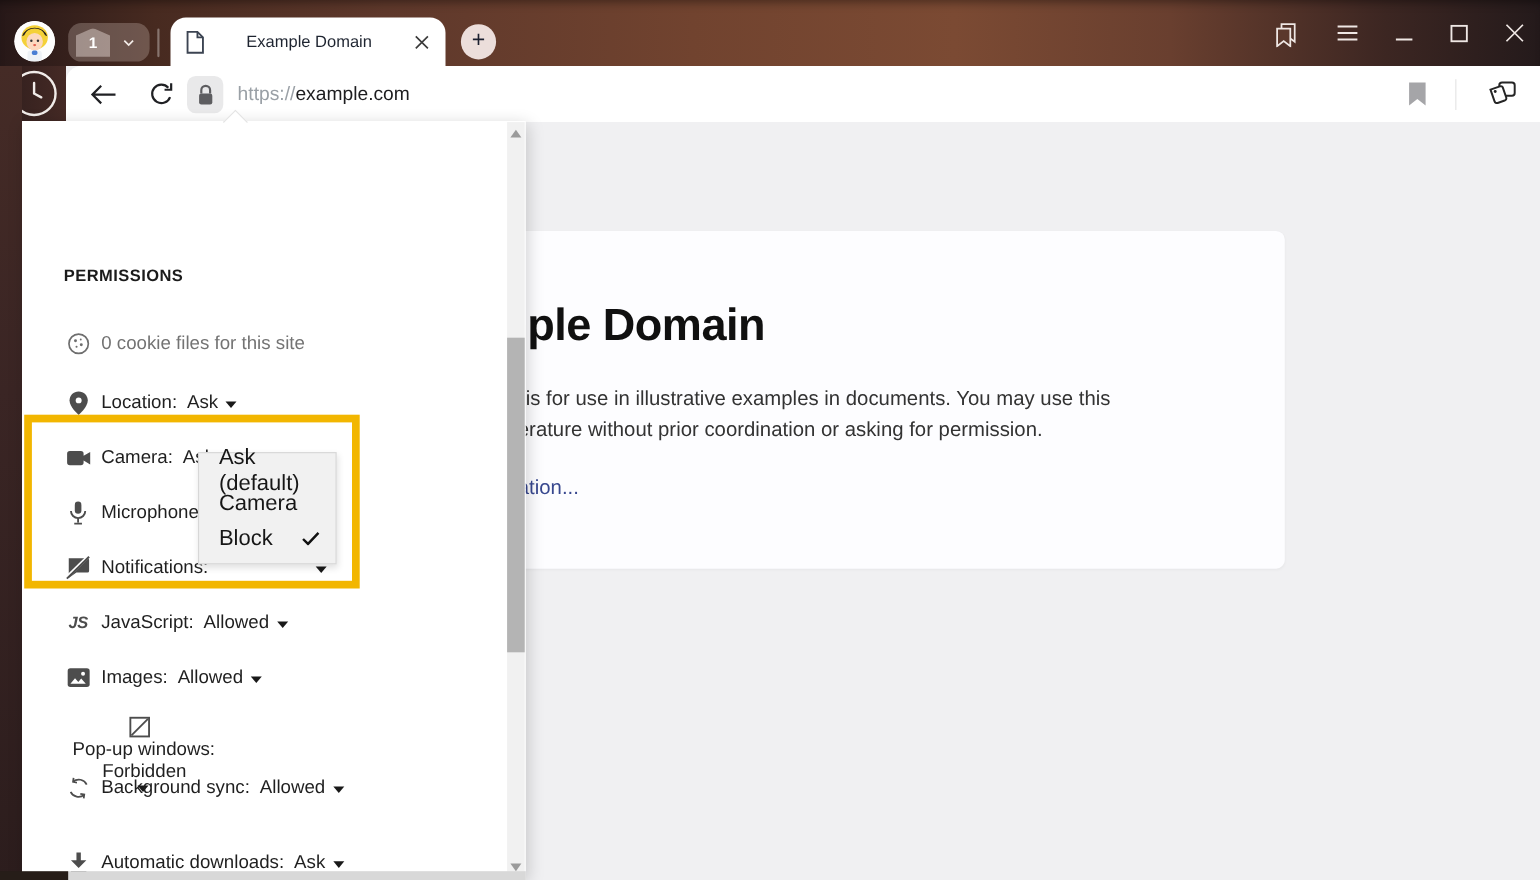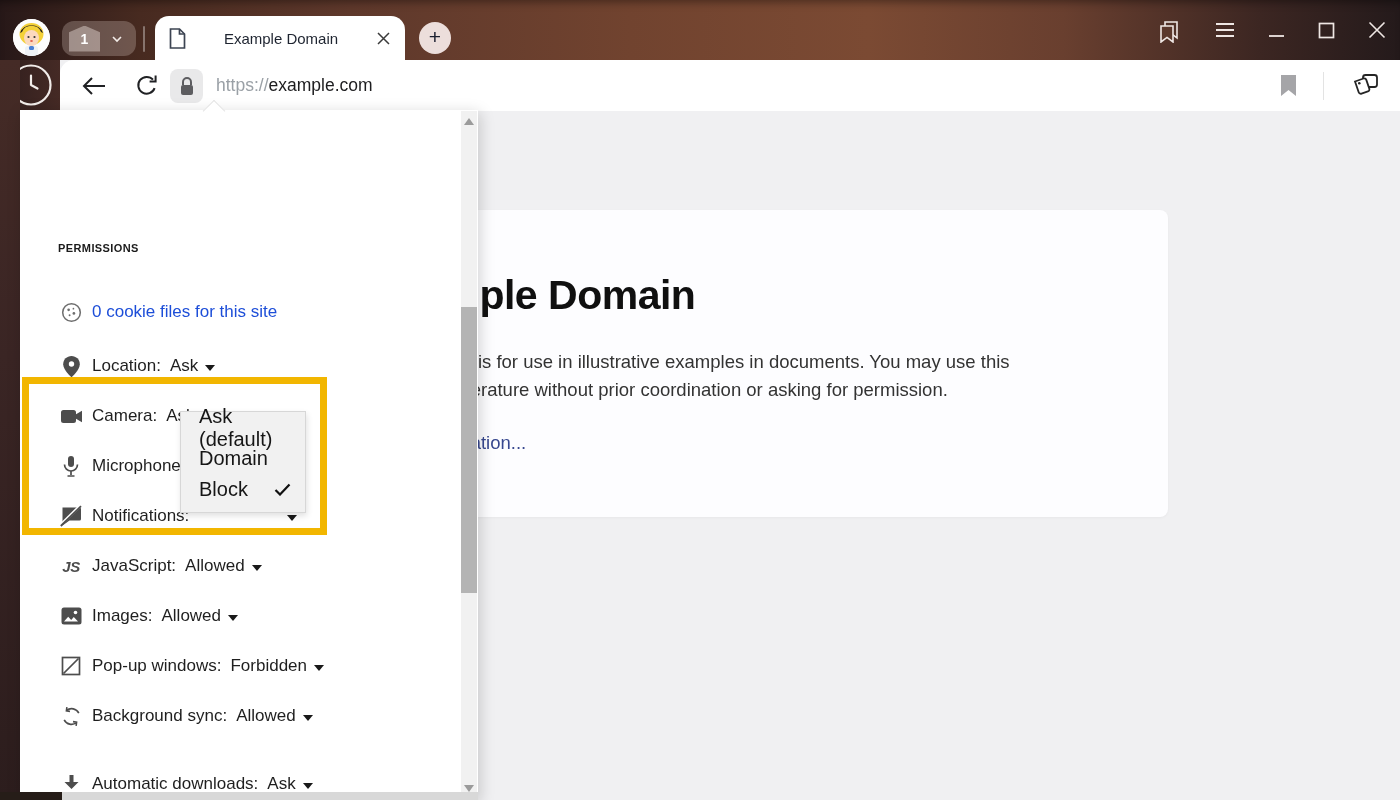--- a/index.html
+++ b/index.html
@@ -51,28 +51,28 @@
     border-radius:8px; box-shadow:0 1px 3px rgba(0,0,0,0.04); }
   .page-h1 { position:absolute; left:32px; top:62px; font-size:41px; font-weight:bold; color:#101010; white-space:nowrap; letter-spacing:-0.5px; }
   .page-p { position:absolute; left:32px; top:138px; font-size:18.5px; color:#333; line-height:27.5px; white-space:nowrap; }
   .page-a { position:absolute; left:32px; top:222px; font-size:18.5px; color:#38488f; white-space:nowrap; }
 
   
   .panel { position:absolute; left:20px; top:110px; width:458px; height:690px; background:#ffffff;
     box-shadow:2px 3px 14px rgba(0,0,0,0.18); z-index:30; }
   .panel-pointer { position:absolute; left:186px; top:-7px; width:16px; height:16px; background:#ffffff;
     transform:rotate(45deg); border-left:1px solid #e4e4e4; border-top:1px solid #e4e4e4; }
-  .panel-h { position:absolute; left:38px; top:132px; font-size:11px; font-weight:bold; color:#1b1b1b; letter-spacing:0.4px; }
+  .panel-h { position:absolute; left:38px; top:132px; font-size:15px; font-weight:bold; color:#1b1b1b; letter-spacing:0.4px; }
   .prow { position:absolute; left:38px; height:30px; display:flex; align-items:center; }
   .prow .picon { width:26px; display:flex; justify-content:center;font-style:italic; }
   .prow .plabel { margin-left:8px; font-size:17px; color:#1f1f1f; white-space:nowrap; }
   .prow .pvalue { margin-left:9px; font-size:17px; color:#1f1f1f; white-space:nowrap; }
   .caret { margin-left:7px; width:0; height:0; border-left:5px solid transparent; border-right:5px solid transparent;
     border-top:6px solid #191919; margin-top:3px; }
-  .cookie-link { margin-left:8px; font-size:17px; color:#1d4ed8; white-space:nowrap; }
+  .cookie-link { margin-left:8px; font-size:17px; color:#737373; white-space:nowrap; }
 
   .hl-box { position:absolute; left:22px; top:377px; width:305px; height:158px; border:7px solid #f2b600; z-index:34; }
 
   .dropdown { position:absolute; left:180px; top:411px; width:126px; height:102px; background:#f1f1f1;
     border:1px solid #d7d7d7; box-shadow:1px 3px 6px rgba(0,0,0,0.12); z-index:40; }
   .dd-item { height:31px; display:flex; align-items:center; padding:0 14px 0 18px; font-size:20px; color:#161616; }
   .dd-check { margin-left:auto; }
 
   
   .vscroll { position:absolute; right:1px; top:1px; width:16px; height:688px; background:#f1f1f1; z-index:33; }
@@ -286,21 +286,21 @@
           <rect x="0.5" y="0.5" width="20" height="17" rx="2.5" fill="#4d4d4d"></rect>
           <path d="M3 14.5 l4.2-4.8 3 3.2 2.6-3 4.2 4.6 z" fill="#ffffff"></path>
           <circle cx="14.5" cy="5.5" r="1.8" fill="#ffffff"></circle>
         </svg>
       </span>
       <span class="plabel">Images:</span>
       <span class="pvalue">Allowed</span>
       <span class="caret"></span>
     </div>
 
-    <div class="prow" style="top:541px;">
+    <div class="prow" style="top:541px;flex-direction:column;">
       <span class="picon">
         <svg width="20" height="20" viewBox="0 0 20 20">
           <rect x="1.5" y="1.5" width="17" height="17" fill="none" stroke="#4d4d4d" stroke-width="1.7"></rect>
           <path d="M17.5 2.5 L2.5 17.5" stroke="#4d4d4d" stroke-width="1.7"></path>
         </svg>
       </span>
       <span class="plabel">Pop-up windows:</span>
       <span class="pvalue">Forbidden</span>
       <span class="caret"></span>
     </div>
@@ -336,21 +336,21 @@
     </div>
   </div>
 
   <div class="hl-box"></div>
 
   <div class="dropdown">
     <div class="dd-item">
       <span>Ask (default)</span>
     </div>
     <div class="dd-item">
-      <span>Domain</span>
+      <span>Camera</span>
     </div>
     <div class="dd-item">
       <span>Block</span>
       <svg class="dd-check" width="17" height="13" viewBox="0 0 17 13">
         <path d="M1.5 7 L6 11.5 L15.5 1.5" fill="none" stroke="#111" stroke-width="2.2"></path>
       </svg>
     </div>
   </div>
 
   <div class="hscroll">

